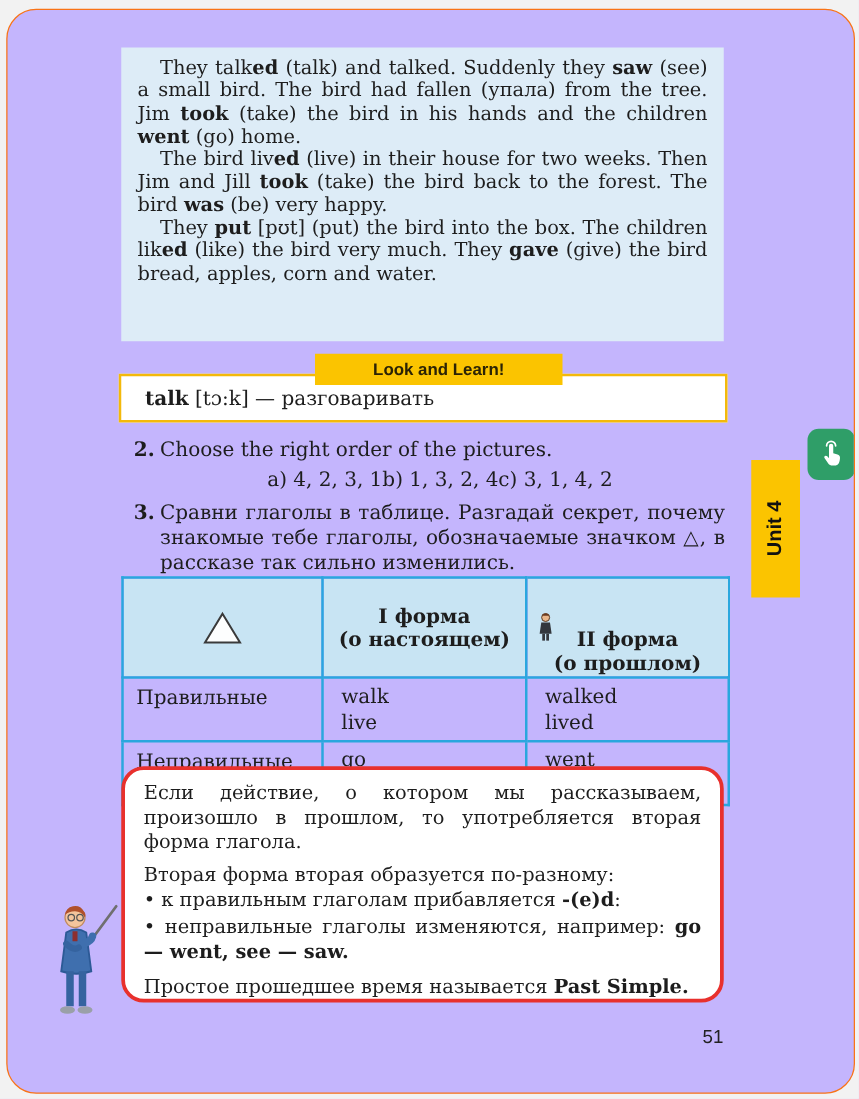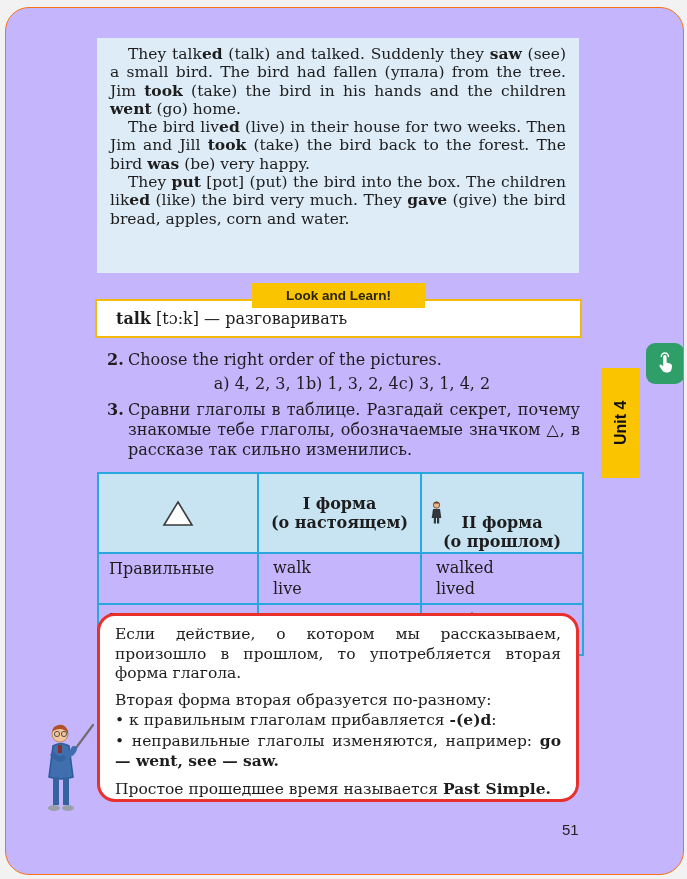--- a/index.html
+++ b/index.html
@@ -7,40 +7,40 @@
   .card{position:absolute;left:5px;top:7px;width:677px;height:866px;background:#c4b5fd;
     border:1px solid #f97316;border-radius:24px;overflow:hidden;}
 
   
   .story-box{position:absolute;left:91px;top:30px;width:482px;height:235px;
     background:#ddecf7;box-sizing:border-box;padding:7px 13px;}
   .story-box p{margin:0;text-indent:18px;font-size:15.5px;line-height:18.3px;
     text-align:justify;}
 
   
-  .lal-badge{position:absolute;left:246px;top:275px;width:173px;height:25px;
+  .lal-badge{position:absolute;left:246px;top:275px;width:198px;height:25px;
     background:#fbc400;display:flex;align-items:center;justify-content:center;
     font-family:"Liberation Sans",sans-serif;font-weight:bold;font-size:13.5px;
     color:#2b2305;z-index:2;}
   .talk-box{position:absolute;left:89px;top:291px;width:487px;height:39px;
     box-sizing:border-box;border:2px solid #f3b90b;background:#fff;z-index:1;
     display:flex;align-items:center;padding-left:19px;font-size:16px;}
 
   
   .ex{position:absolute;left:101px;width:475px;font-size:16px;}
   .ex2{top:342px;}
   .ex3{top:392px;display:flex;}
   .ex-row{display:flex;}
   .ex-num{font-weight:bold;width:21px;flex:0 0 21px;}
   .ex2 .options{margin-left:21px;margin-top:5px;width:448px;display:flex;
     justify-content:center;}
   .ex3 .ex-text{width:452px;text-align:justify;line-height:20px;}
 
   
-  table.verbs{position:absolute;left:91px;top:464px;width:485px;border-collapse:collapse;
+  table.verbs{position:absolute;left:91px;top:453px;width:485px;border-collapse:collapse;
     table-layout:fixed;font-size:16px;padding-left:10px;}
   table.verbs td{border:2px solid #2aa7de;vertical-align:top;}
   .verbs .hdr{background:#c8e4f3;text-align:center;font-weight:bold;height:44px;
     vertical-align:middle;white-space:pre-line;line-height:19px;position:relative;}
   .verbs col.c1{width:160px}.verbs col.c2{width:163px}.verbs col.c3{width:162px}
   .verbs .lbl{padding:5px 0 0 10px;height:42px;margin-left:26px;}
   .verbs .frm{padding:3px 0 4px 14px;line-height:21px;}
   .tri-svg{display:block;margin:0 auto;}
   .mini-man{position:absolute;left:8px;top:50%;transform:translateY(-50%);}
 

